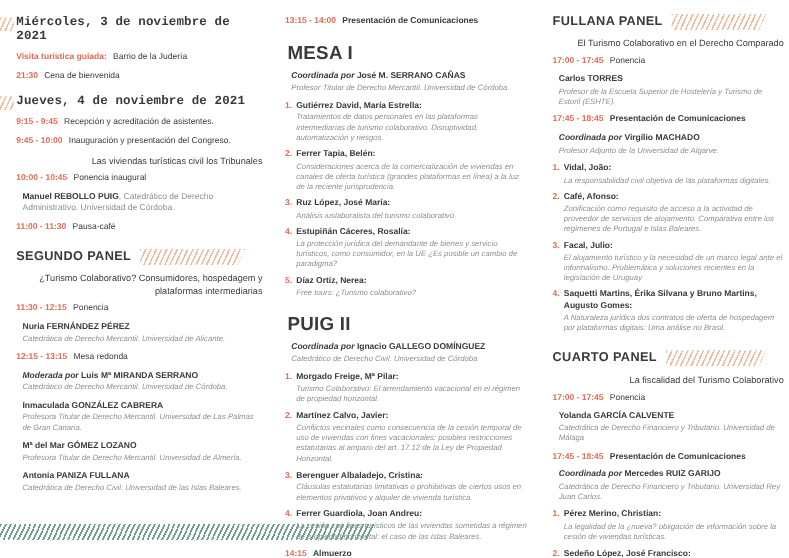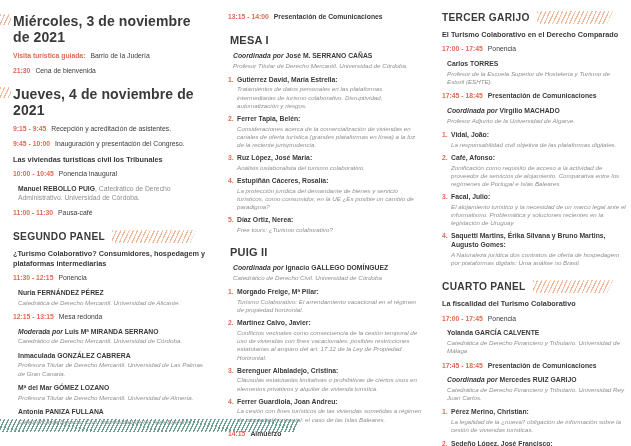--- a/index.html
+++ b/index.html
@@ -11,47 +11,47 @@
   .page{position:absolute;inset:0;display:flex;padding:8px 4px 0 13px;box-sizing:border-box;}
   .col{flex:0 0 auto;box-sizing:border-box;}
   .col1{width:197px;padding-top:5px;}
   .col2{width:212px;padding-left:18px;padding-top:5px;}
   .col3{width:205px;padding-left:20px;padding-top:3px;}
   .col>*:first-child{margin-top:0;}
 
   .hatch-peach{background:repeating-linear-gradient(115deg,var(--peach,#f0bb9e) 0 1.2px, transparent 1.2px 3.8px);}
   .hatch-green{background:repeating-linear-gradient(115deg,var(--green,#6fa28e) 0 1.4px, transparent 1.4px 3.6px);}
 
-  .date{position:relative;font-size:14px;font-weight:bold;margin:11px 0 7px;letter-spacing:.1px;}
+  .date{position:relative;font-size:10px;font-weight:bold;margin:11px 0 7px;letter-spacing:.1px;font-family:Liberation Mono, monospace;}
   .edge-hatch{position:absolute;left:-13px;top:1px;width:11px;height:11px;display:block;}
 
   .event{display:flex;align-items:flex-start;font-size:6.8px;line-height:1.28;margin:6px 0;}
   .time{color:var(--accent,#e26a52);font-weight:bold;white-space:nowrap;margin-right:5px;flex:none;}
   .etxt{color:var(--dark,#3a3a3a);}
   .etxt.b{font-weight:bold;}
 
   .panel{display:flex;align-items:center;font-size:10.2px;font-weight:bold;margin:13px 0 6px;letter-spacing:.3px;}
   .ptitle{white-space:nowrap;}
   .phatch{flex:1;height:13px;margin-left:7px;margin-right:14px;
     clip-path:polygon(0 0,100% 0,calc(100% - 6px) 100%,0 100%);}
 
-  .subtitle{font-size:7.3px;font-weight:bold;line-height:1.3;margin:5px 0 6px;}
+  .subtitle{font-size:7.3px;font-weight:normal;line-height:1.3;margin:5px 0 6px;text-align:right;}
 
   .speaker{margin:6px 0 6px 5px;}
   .spkline{font-size:6.8px;line-height:1.3;}
   .name{font-weight:bold;}
   .rolein{color:var(--gray,#8f8f8f);font-weight:normal;}
   .role{font-size:6.2px;font-style:italic;color:var(--gray,#8f8f8f);line-height:1.32;margin-top:1px;}
 
   .coord{margin:6px 0 6px 5px;}
   .coordline{font-size:6.8px;line-height:1.3;}
   .cprefix{font-style:italic;font-weight:600;}
   .cname{font-weight:bold;}
 
-  .mesa{font-size:11px;font-weight:bold;margin:12px 0 4px 2px;letter-spacing:.2px;}
+  .mesa{font-size:15px;font-weight:bold;margin:12px 0 4px 2px;letter-spacing:.2px;}
 
   .paper{margin:5px 0;}
   .phead{display:flex;align-items:flex-start;font-size:6.8px;line-height:1.28;}
   .pnum{color:var(--accent,#e26a52);font-weight:bold;width:9px;flex:none;}
   .pauthor{font-weight:bold;}
   .pabs{margin-left:9px;font-size:6.2px;font-style:italic;color:var(--gray,#8f8f8f);line-height:1.32;margin-top:1px;}
 
   .green-band{position:absolute;left:0;top:419px;width:302px;height:13px;
     clip-path:polygon(0 0,100% 0,calc(100% - 7px) 100%,0 100%);}
 </style>
@@ -202,21 +202,21 @@
         </div>
         <div class="pabs">La cesión con fines turísticos de las viviendas sometidas a régimen de propiedad horizontal: el caso de las Islas Baleares.</div>
       </div>
       <div class="event">
         <span class="time">14:15</span>
         <span class="etxt b">Almuerzo</span>
       </div>
     </div>
   <div class="col col3">
       <div class="panel">
-        <span class="ptitle">TERCER GARIJO</span>
+        <span class="ptitle">FULLANA PANEL</span>
         <span class="phatch hatch-peach"></span>
       </div>
       <div class="subtitle">El Turismo Colaborativo en el Derecho Comparado</div>
       <div class="event">
         <span class="time">17:00 - 17:45</span>
         <span class="etxt">Ponencia</span>
       </div>
       <div class="speaker">
         <div class="spkline"><span class="name">Carlos TORRES</span></div>
         <div class="role">Profesor de la Escuela Superior de Hostelería y Turismo de Estoril (ESHTE).</div>

